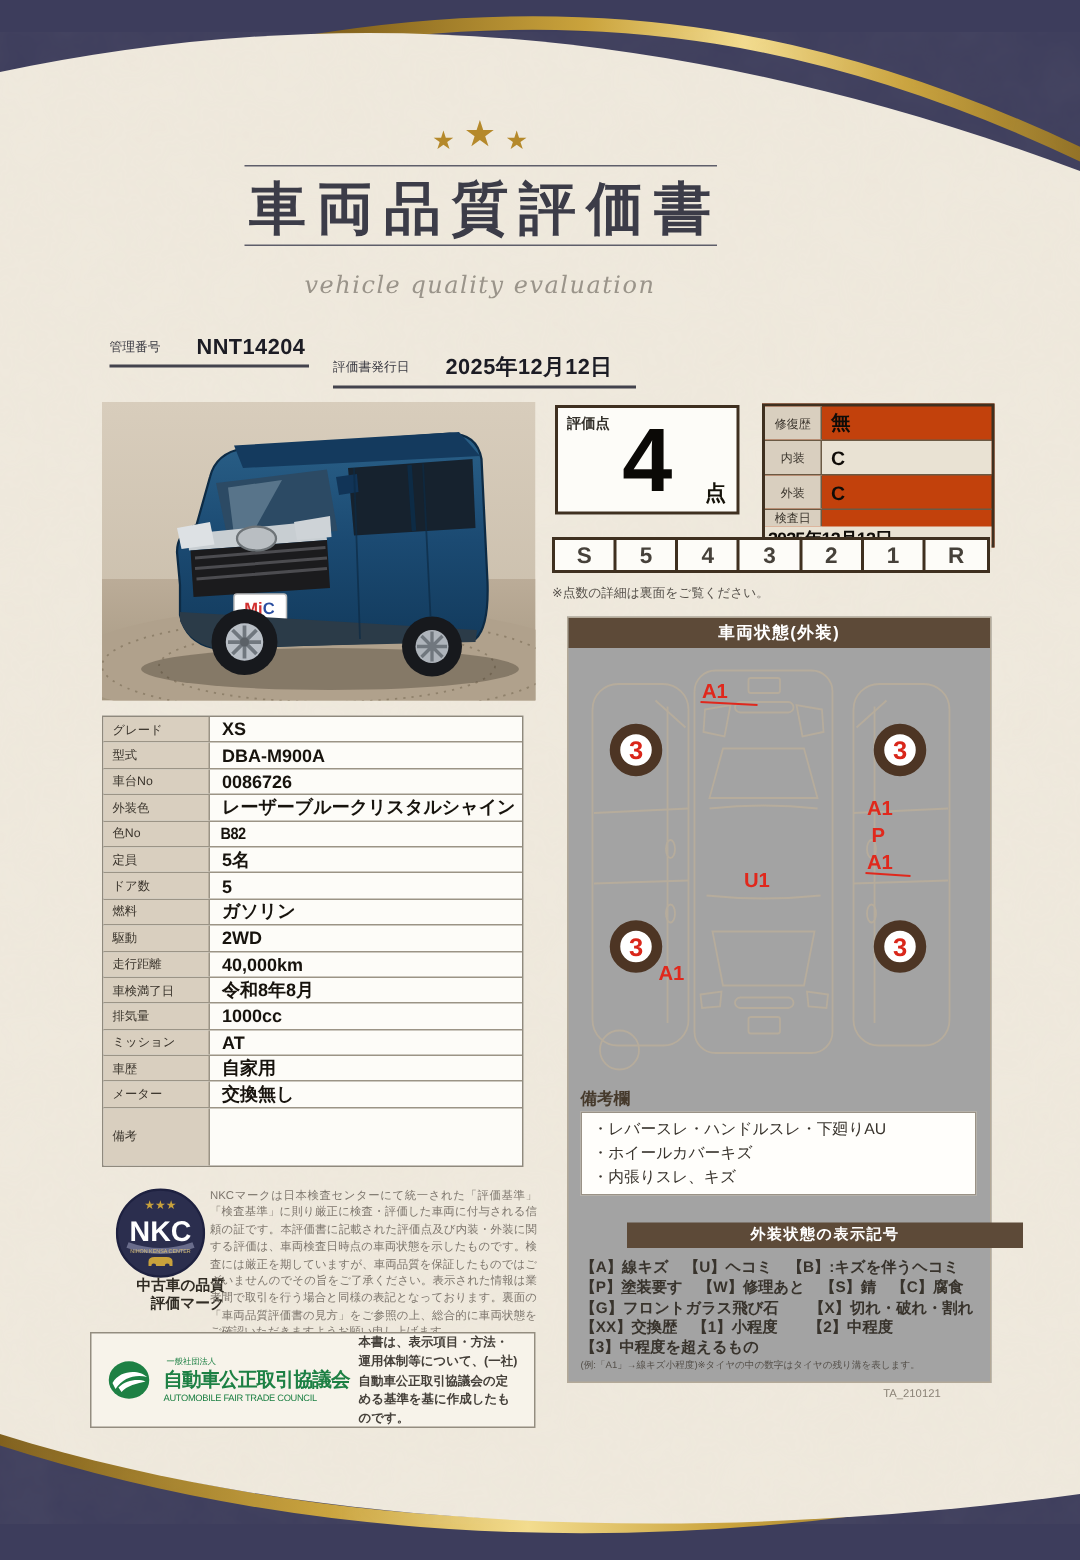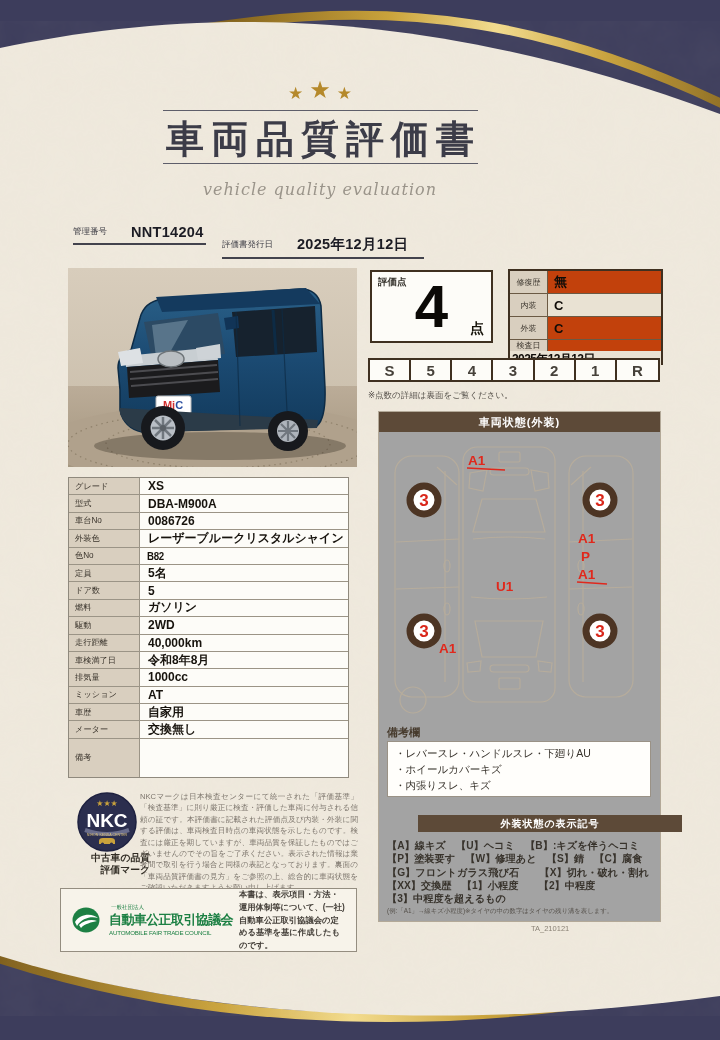--- a/index.html
+++ b/index.html
@@ -74,21 +74,21 @@
   .panel-header{height:20px;background:#5d4a38;color:#fff;font-size:11px;font-weight:bold;text-align:center;
                 line-height:20px;letter-spacing:1px;}
   #diagram{position:absolute;left:0;top:27px;width:281px;height:276px;}
   #remarks-label{position:absolute;left:8px;top:313px;font-size:11px;font-weight:bold;color:#463a2c;}
   #remarks-box{position:absolute;left:8px;top:329px;width:264px;height:56px;border:1px solid #9a9286;background:#fffefb;
                box-sizing:border-box;padding:4px 7px;font-size:10.5px;color:#38332c;line-height:1.5;}
   #legend-bar{position:absolute;left:8px;top:403px;width:264px;height:17px;background:#5d4a38;color:#fff;
               font-size:10px;font-weight:bold;text-align:center;line-height:17px;letter-spacing:1px;margin-left:31px;}
   #legend{position:absolute;left:8px;top:427px;width:266px;font-size:10.2px;font-weight:bold;color:#38332c;line-height:1.3;}
   #legend-note{font-size:6.4px;font-weight:normal;color:#55504a;margin-top:2px;}
-  #doc-code{left:531px;top:924px;width:100px;text-align:left;font-size:7.5px;color:#8a8276;}
+  #doc-code{left:558px;top:924px;width:100px;text-align:center;font-size:7.5px;color:#8a8276;}
 </style>
 </head>
 <body>
 
 <div id="page">
 
   <svg class="abs" width="720" height="1040" viewBox="0 0 720 1040" style="left:0;top:0;">
     <defs>
       <linearGradient id="goldgrad" x1="0" y1="0" x2="1" y2="0">
         <stop offset="0" stop-color="#7a5a18"></stop>

